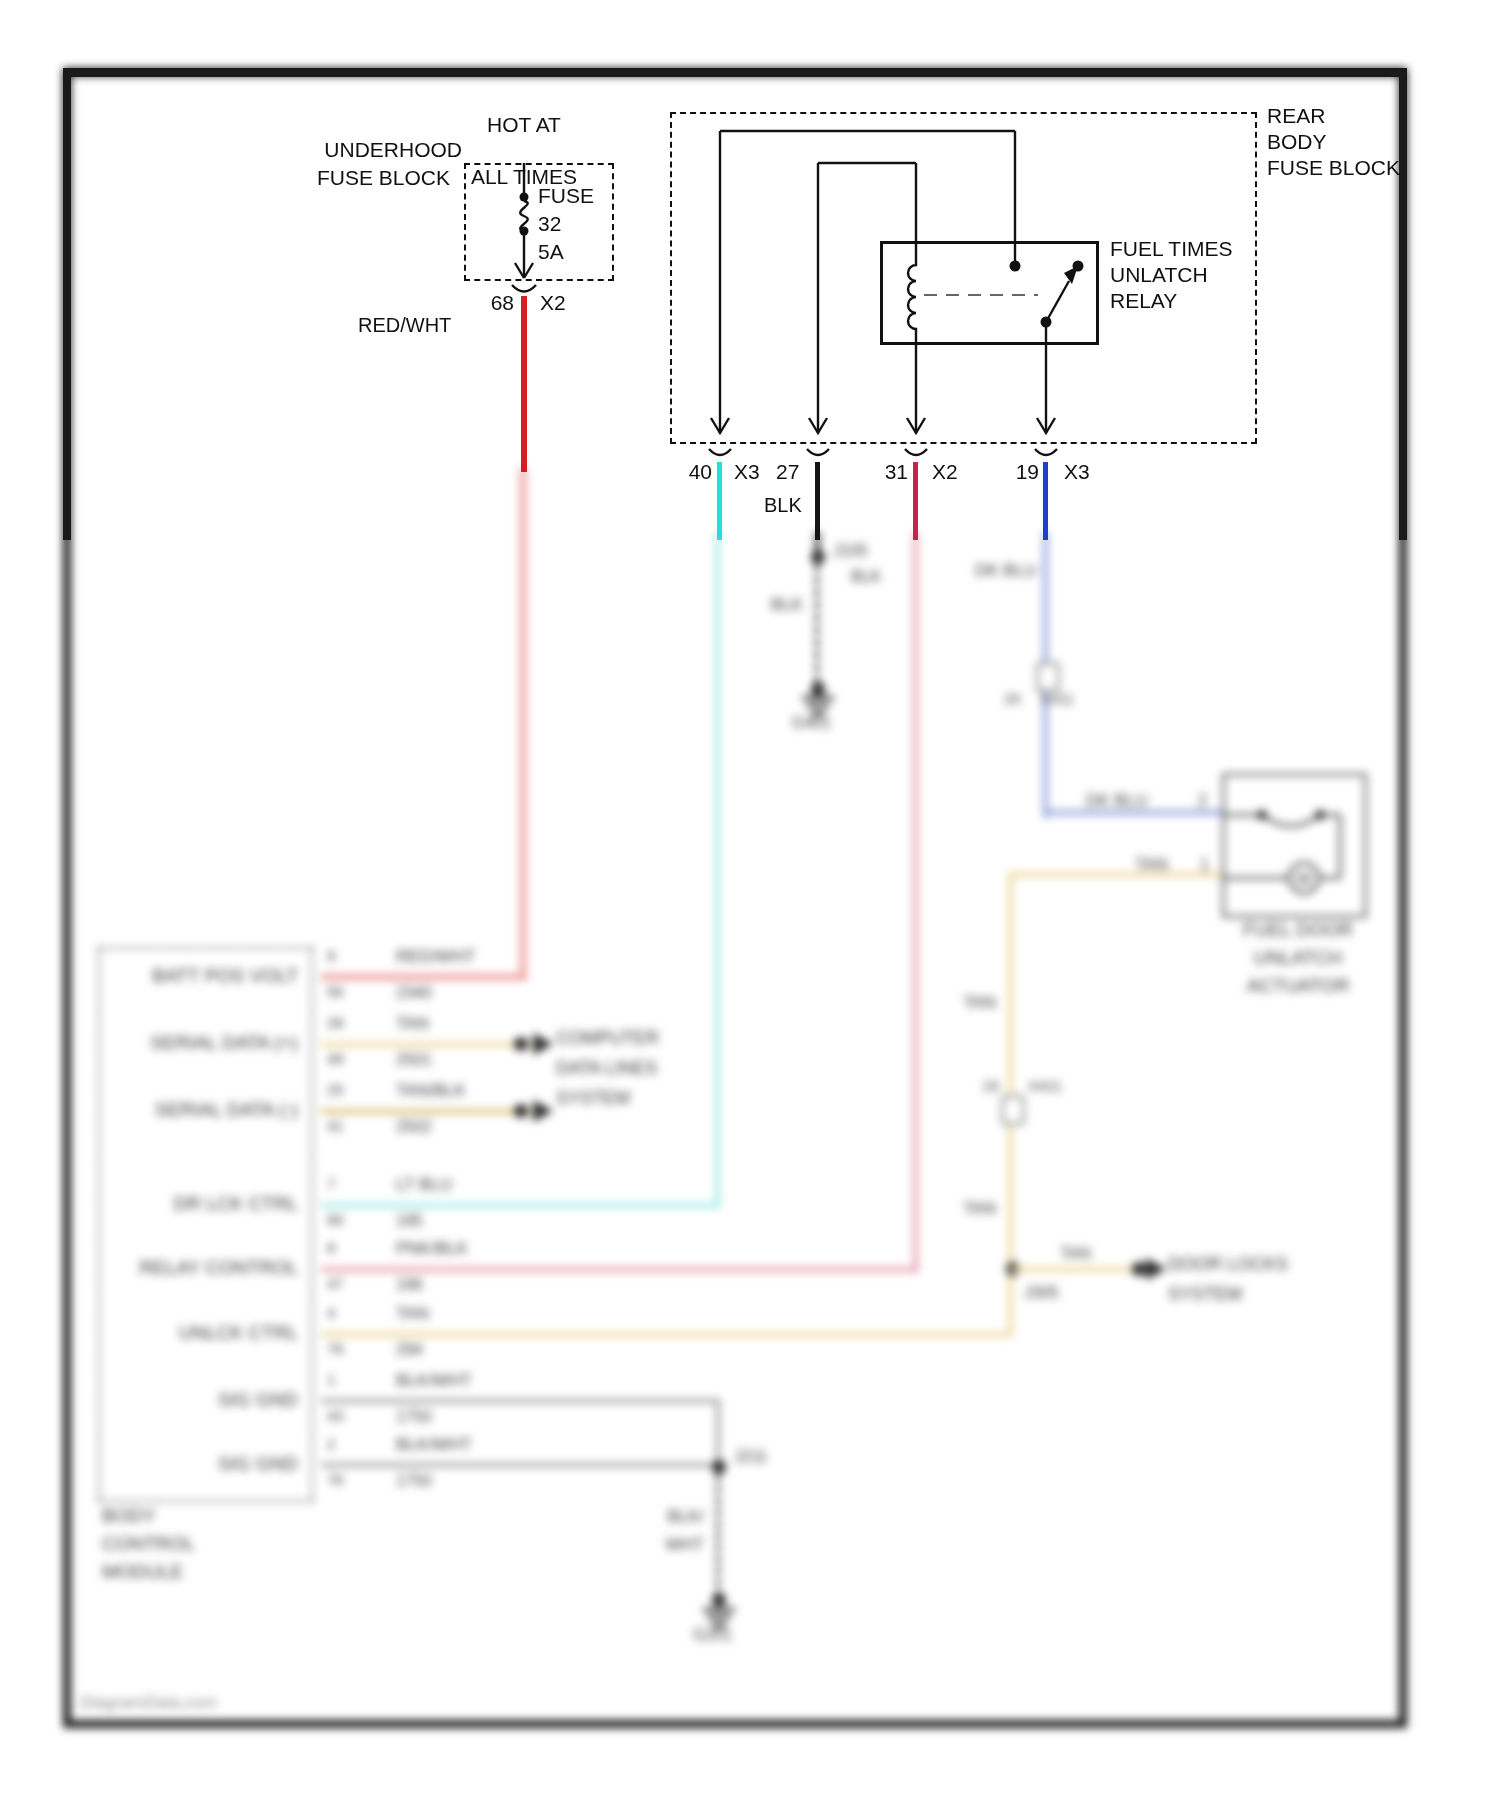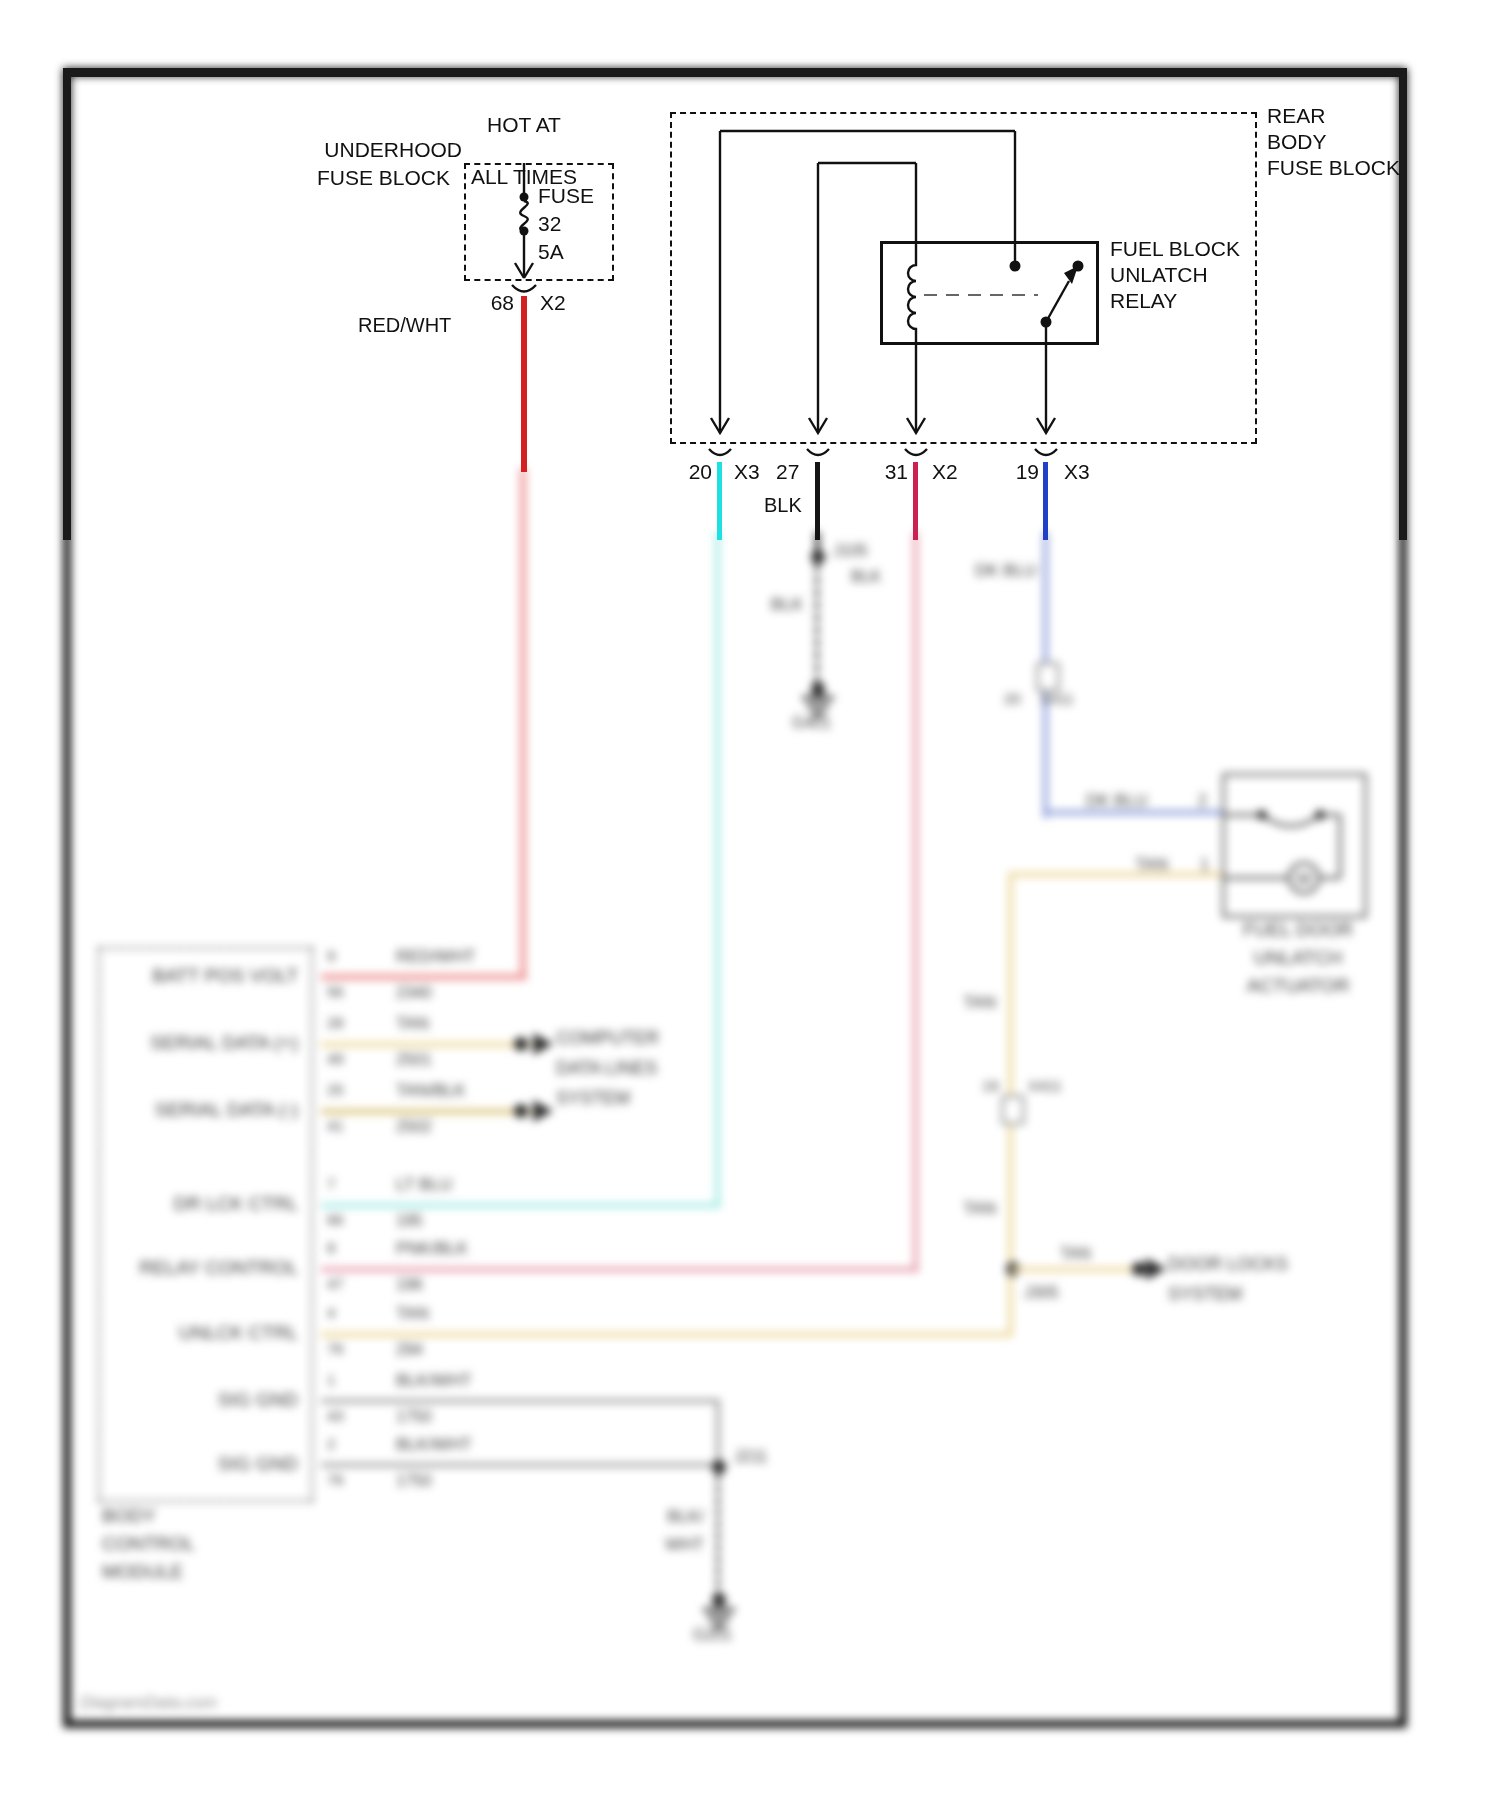--- a/index.html
+++ b/index.html
@@ -252,25 +252,25 @@
     <div class="t" style="left:538px;top:212px;">32</div>
     <div class="t" style="left:538px;top:240px;">5A</div>
     <div class="t r" style="left:470px;top:291px;width:44px;">68</div>
     <div class="t" style="left:540px;top:291px;">X2</div>
     <div class="t" style="left:358px;top:314px;font-size:20px;">RED/WHT</div>
 
     <div class="t" style="left:1267px;top:104px;">REAR</div>
     <div class="t" style="left:1267px;top:130px;">BODY</div>
     <div class="t" style="left:1267px;top:156px;">FUSE BLOCK</div>
 
-    <div class="t" style="left:1110px;top:237px;">FUEL BLOCK</div>
+    <div class="t" style="left:1110px;top:237px;">FUEL TIMES</div>
     <div class="t" style="left:1110px;top:263px;">UNLATCH</div>
     <div class="t" style="left:1110px;top:289px;text-align:right;">RELAY</div>
 
-    <div class="t r" style="left:676px;top:460px;width:36px;">20</div>
+    <div class="t r" style="left:676px;top:460px;width:36px;">40</div>
     <div class="t" style="left:734px;top:460px;">X3</div>
     <div class="t" style="left:776px;top:460px;">27</div>
     <div class="t r" style="left:872px;top:460px;width:36px;text-align:right;">31</div>
     <div class="t" style="left:932px;top:460px;">X2</div>
     <div class="t r" style="left:1003px;top:460px;width:36px;">19</div>
     <div class="t" style="left:1064px;top:460px;">X3</div>
     <div class="t" style="left:764px;top:494px;font-size:20px;">BLK</div>
   </div>
 
 </div>

